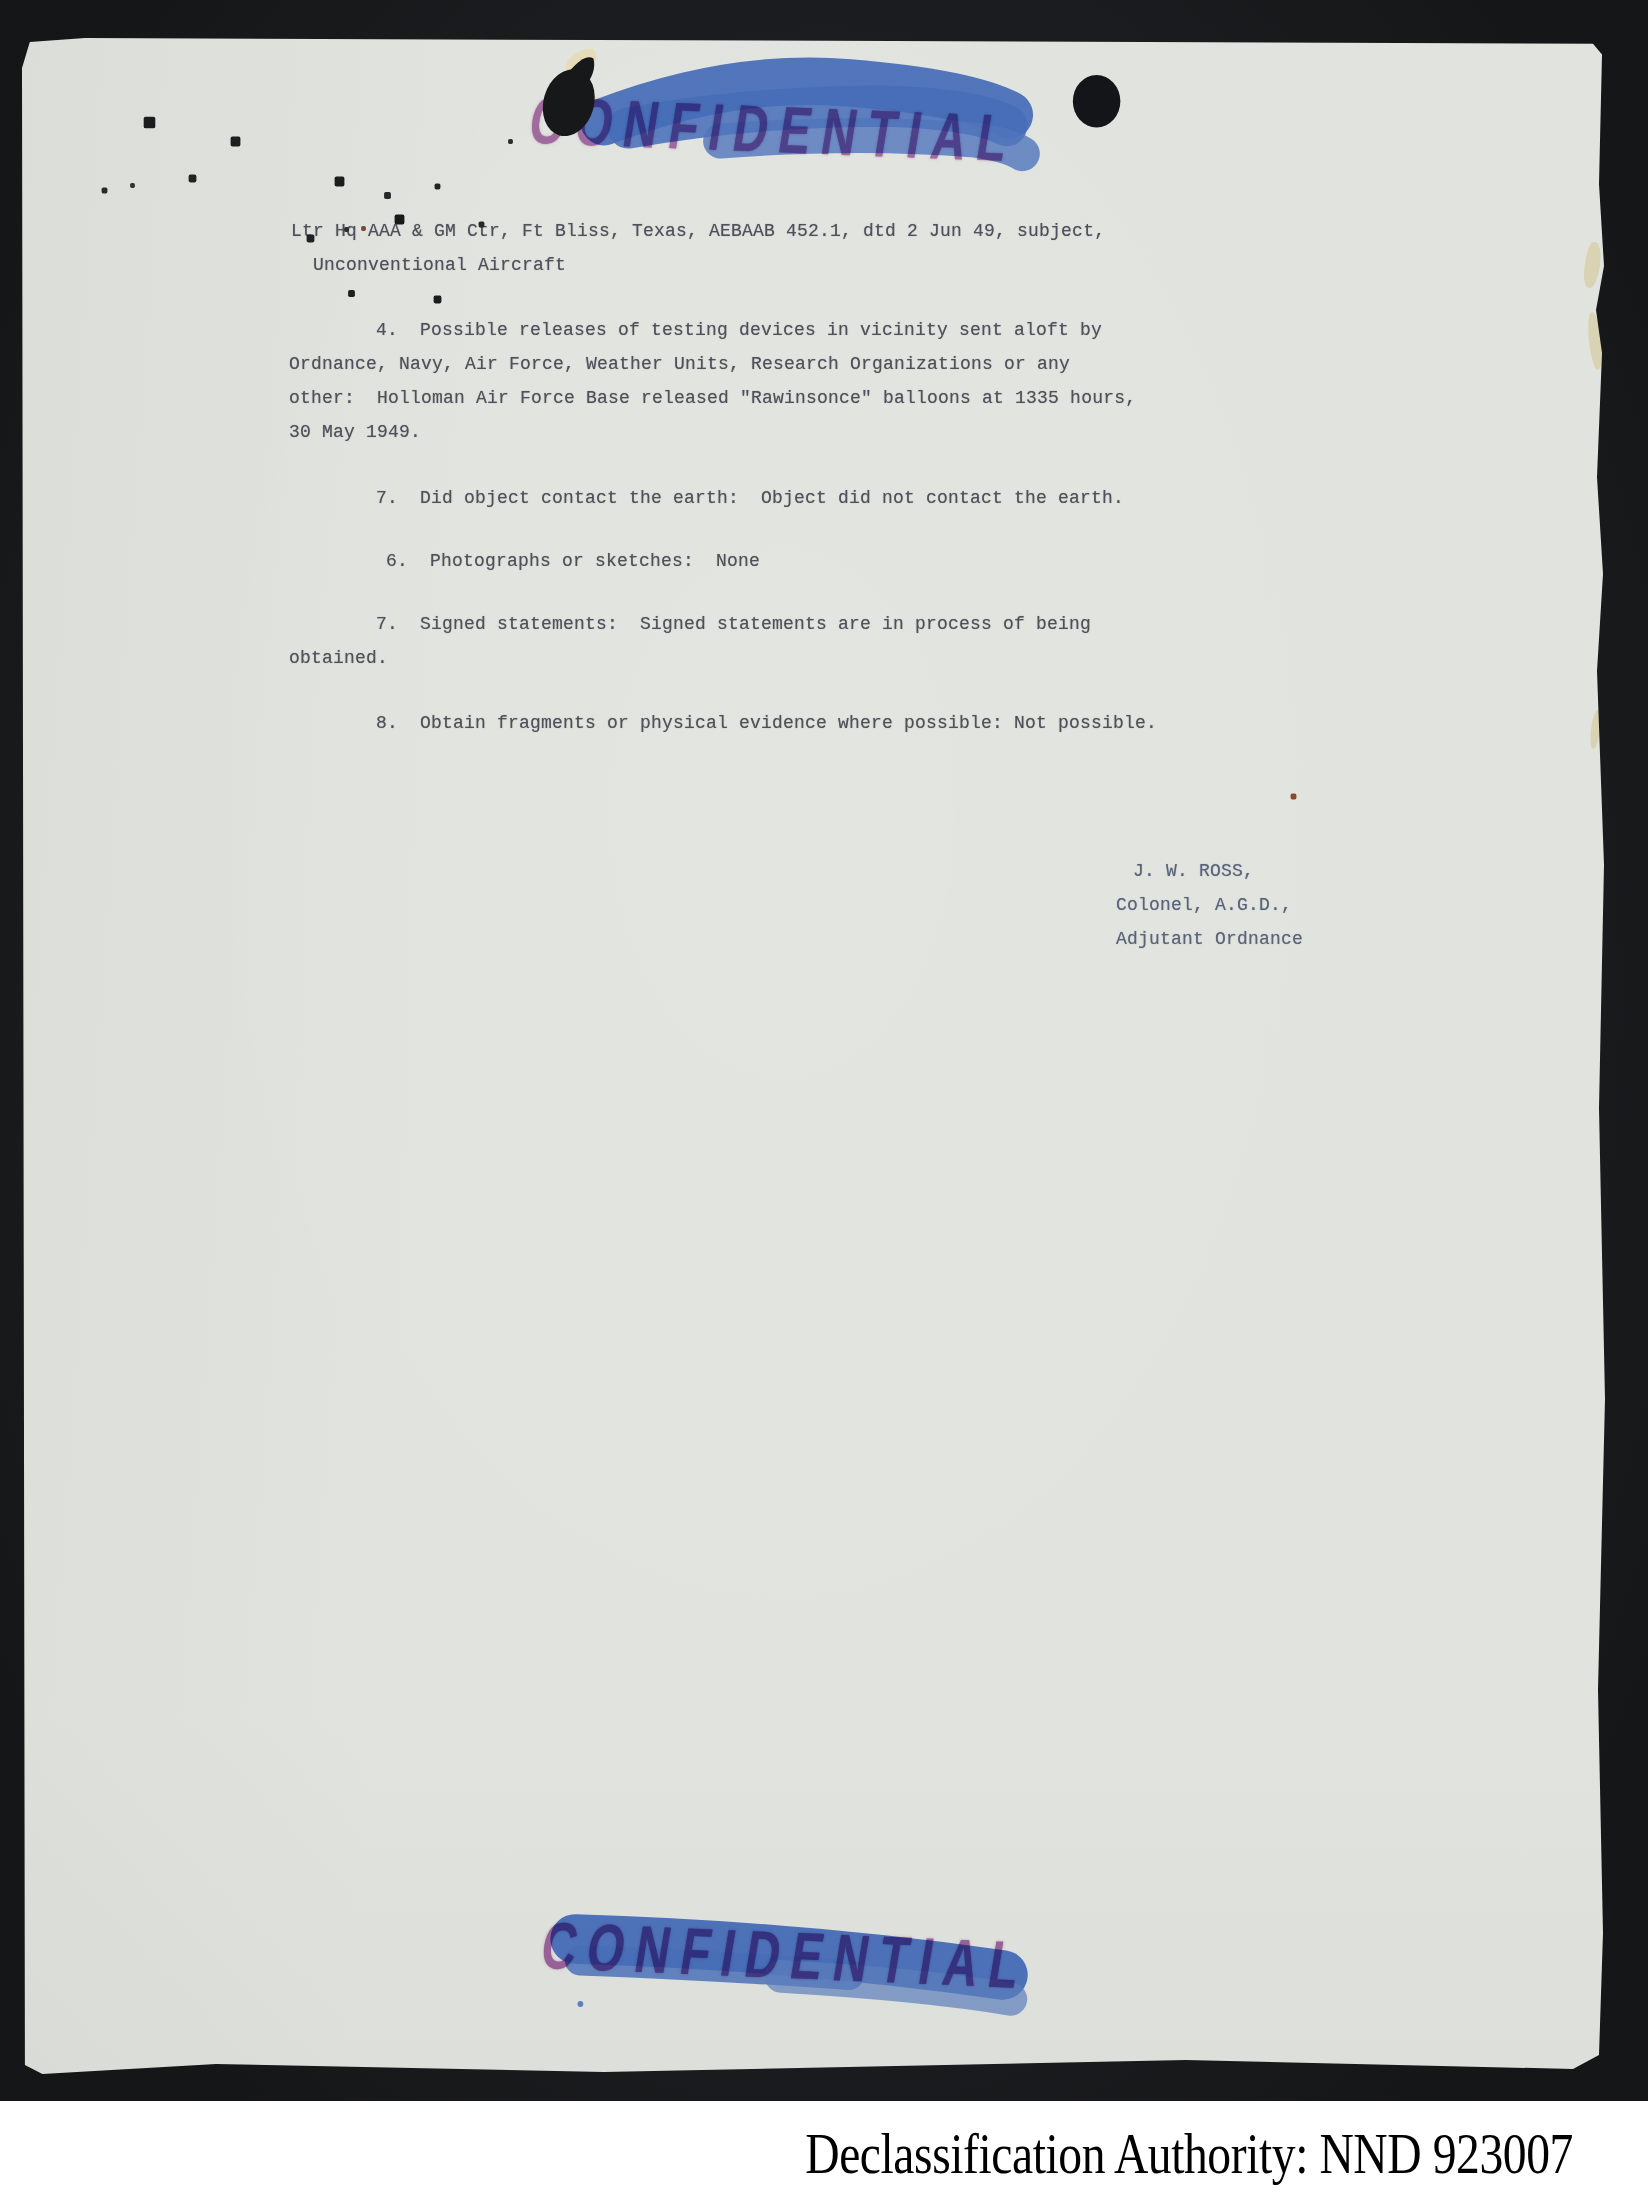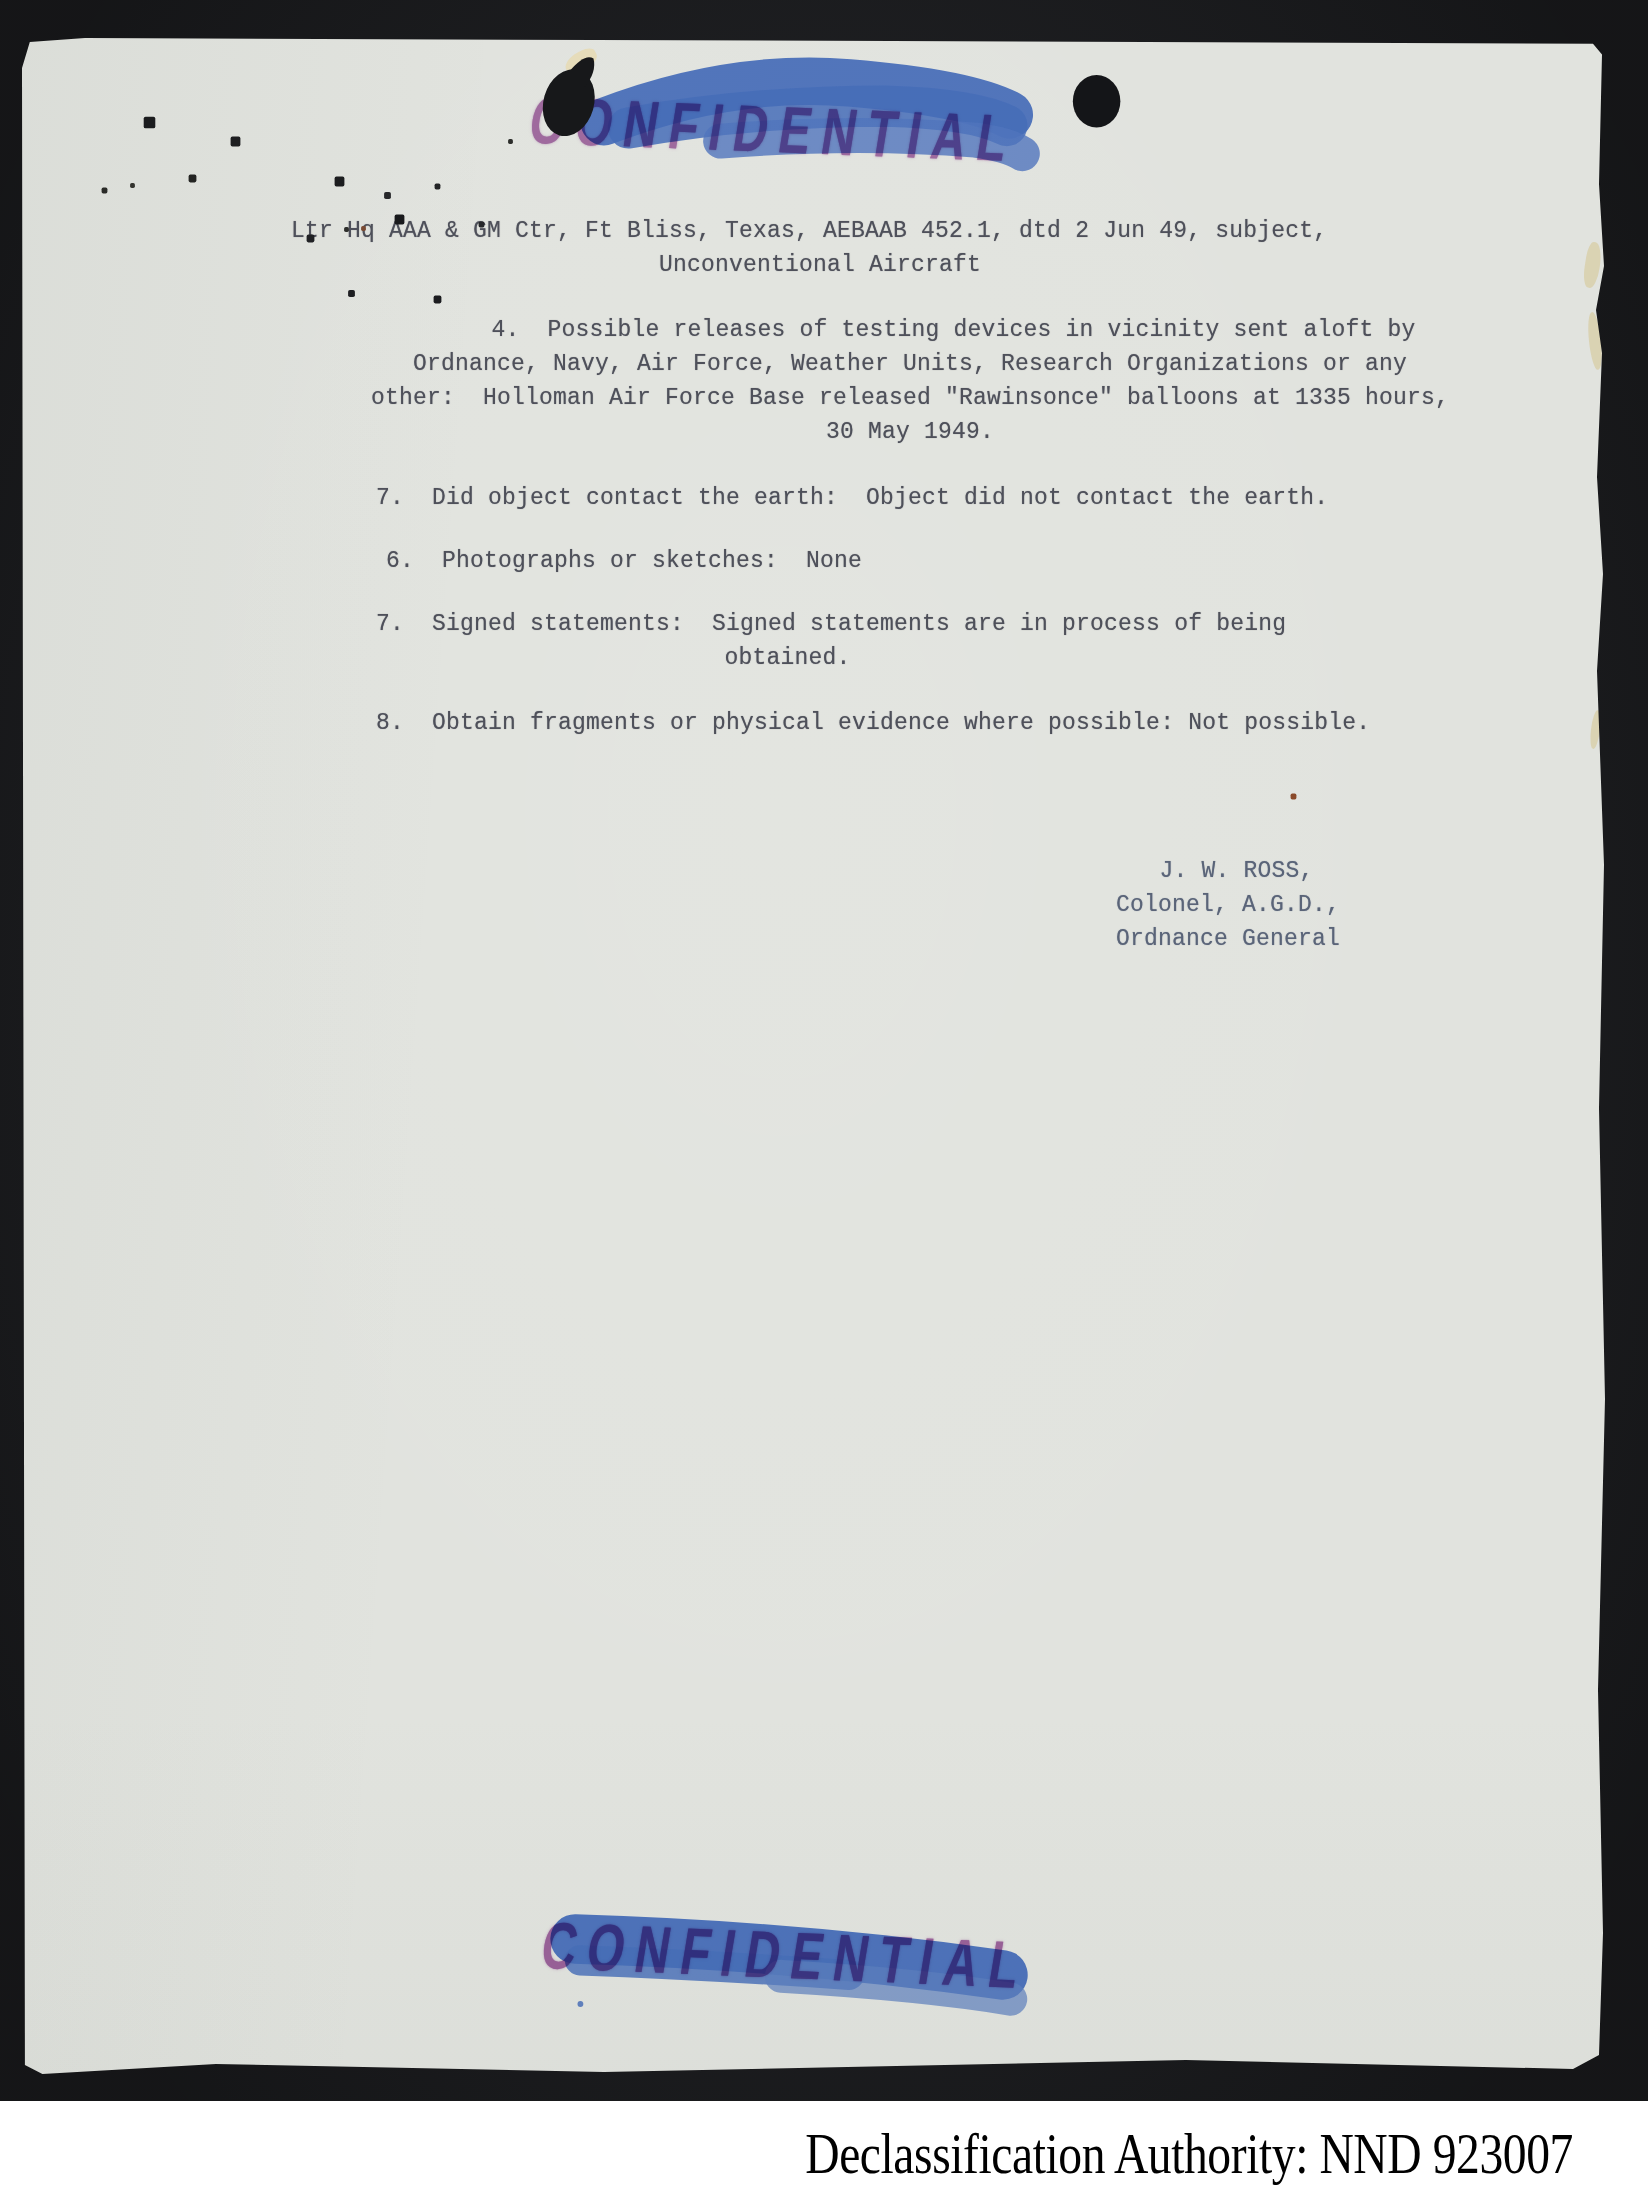--- a/index.html
+++ b/index.html
@@ -24,22 +24,22 @@
     clip-path:polygon(
       7.8px 3.9px, 63px 0px, 1571px 5.8px, 1580px 16.5px,
       1577px 146px, 1582px 228px, 1574px 272px, 1580px 315px,
       1575px 439px, 1581px 536px, 1575px 633px, 1582px 827px,
       1577px 1070px, 1583px 1361px, 1576px 1652px, 1581px 1895px,
       1577px 2017px, 1551px 2031px, 1164px 2022px, 582px 2034px,
       194px 2026px, 20.4px 2036px, 2.9px 2027px, 0px 30px);
   }
   
   .tw{position:absolute;color:#4e505a;font-family:"Liberation Mono",monospace;
-      font-size:23px;line-height:34px;letter-spacing:0.2px;
-      text-shadow:0 0 1px rgba(74,76,88,.55);text-align:center;}
+      font-size:18px;line-height:34px;letter-spacing:0.2px;
+      text-shadow:0 0 1px rgba(74,76,88,.55);}
   .tline{white-space:pre;}
   .indent1{text-indent:87px;}
   .pad45{padding-left:22px;}
   .pad35{padding-left:17px;}
   .sig{color:#5a6478;text-shadow:0 0 1px rgba(86,100,126,.6);}
   
   .stamp{
     position:absolute;
     font-family:"Liberation Sans",sans-serif;font-weight:700;
     font-size:66px;letter-spacing:15.5px;line-height:1;
@@ -138,21 +138,21 @@
   </div>
 
   <div class="tw" style="left:267px;top:668px;">
     <div class="tline indent1">8.  Obtain fragments or physical evidence where possible: Not possible.</div>
   </div>
 
 
   <div class="tw sig" style="left:1094px;top:816px;">
     <div class="tline pad35">J. W. ROSS,</div>
     <div class="tline">Colonel, A.G.D.,</div>
-    <div class="tline">Ordnance General</div>
+    <div class="tline">Adjutant Ordnance</div>
   </div>
 
   <div class="speckles"></div>
   <div class="tear tear1"></div>
   <div class="tear tear2"></div>
   <div class="tear tear3"></div>
   <div class="fleck"></div>
 
   <svg class="punch-layer" viewBox="0 0 3265 4202" xmlns="http://www.w3.org/2000/svg">
     <g>

